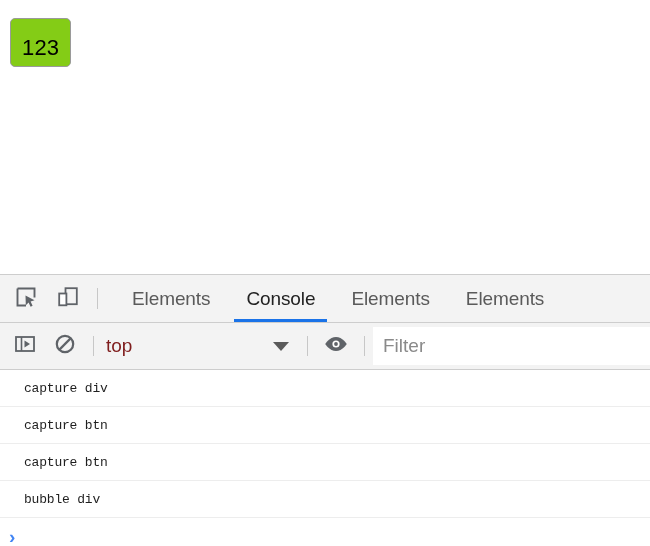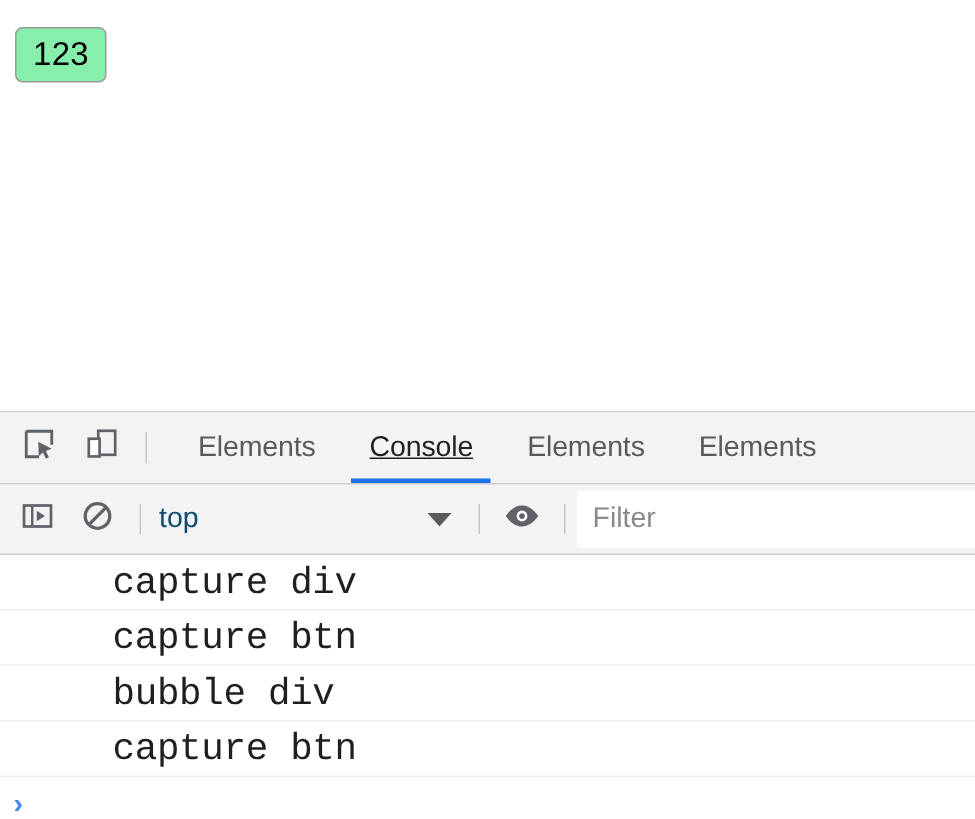--- a/index.html
+++ b/index.html
@@ -24,22 +24,22 @@
     height: 274px;
     background: #ffffff;
     box-sizing: border-box;
   }
 
   .demo-button {
     position: absolute;
     left: 10px;
     top: 18px;
     min-width: 48px;
-    padding: 4px 11px 5px 11px;
-    background: #86efac;
+    padding: 16px 11px 5px 11px;
+    background: #84cc16;
     border: 1px solid #9a9a9a;
     border-radius: 5px;
     font-family: "Liberation Sans", sans-serif;
     font-size: 22px;
     line-height: 26px;
     color: #000000;
     text-align: right;
     letter-spacing: 0.2px;
     box-sizing: border-box;
   }
@@ -94,21 +94,20 @@
     display: flex;
     align-items: center;
     font-size: 19px;
     color: #5a5a5a;
     letter-spacing: -0.1px;
     cursor: pointer;
     position: relative;
   }
   .tab.active {
     color: #222222;
-    text-decoration: underline;
   }
   .tab.active::after {
     content: "";
     position: absolute;
     left: 6px;
     right: 6px;
     bottom: 0;
     height: 3px;
     background: #1a73e8;
   }
@@ -135,21 +134,21 @@
     display: flex;
     align-items: center;
     flex: 1;
     height: 100%;
     cursor: pointer;
     position: relative;
     max-width: 260px;
   }
   .context-label {
     font-size: 19px;
-    color: #0c4a6e;
+    color: #7f1d1d;
     margin-left: 4px;
   }
   .caret {
     margin-left: auto;
     margin-right: 10px;
     width: 0;
     height: 0;
     border-left: 8px solid transparent;
     border-right: 8px solid transparent;
     border-top: 9px solid #5a5a5a;
@@ -157,21 +156,21 @@
   .filter-input {
     flex: 1;
     height: 32px;
     background: #ffffff;
     border: none;
     outline: none;
     font-family: "Liberation Sans", sans-serif;
     font-size: 19px;
     color: #333333;
     padding: 0 10px;
-    margin-right: 0;
+    margin-right: 12px;
     align-self: center;
     box-sizing: border-box;
   }
   .filter-input::placeholder { color: #8a8a8a; }
   .filter-wrap {
     flex: 1;
     align-self: stretch;
     display: flex;
     align-items: center;
     background: #ffffff;
@@ -189,25 +188,24 @@
   .console-row {
     height: 37px;
     min-height: 37px;
     border-bottom: 1px solid #ededed;
     display: flex;
     align-items: center;
     box-sizing: border-box;
   }
   .console-msg {
     font-family: "Liberation Mono", monospace;
-    font-size: 25px;
+    font-size: 13px;
     color: #1f1f1f;
-    padding-left: 36px;
+    padding-left: 24px;
     letter-spacing: -0.2px;
-    margin-left: 39px;
   }
   .console-prompt-row {
     height: 36px;
     min-height: 36px;
     display: flex;
     align-items: center;
     padding-left: 9px;
     background: #ffffff;
   }
   .prompt-chevron {
@@ -312,24 +310,24 @@
   </div>
 
   <div class="console-body">
     <div class="console-row">
       <span class="console-msg">capture div</span>
     </div>
     <div class="console-row">
       <span class="console-msg">capture btn</span>
     </div>
     <div class="console-row">
+      <span class="console-msg">capture btn</span>
+    </div>
+    <div class="console-row">
       <span class="console-msg">bubble div</span>
-    </div>
-    <div class="console-row">
-      <span class="console-msg">capture btn</span>
     </div>
 
     <div class="console-prompt-row">
       <span class="prompt-chevron">›</span>
       <div class="prompt-input"></div>
     </div>
   </div>
 </div>
 
 </body></html>

